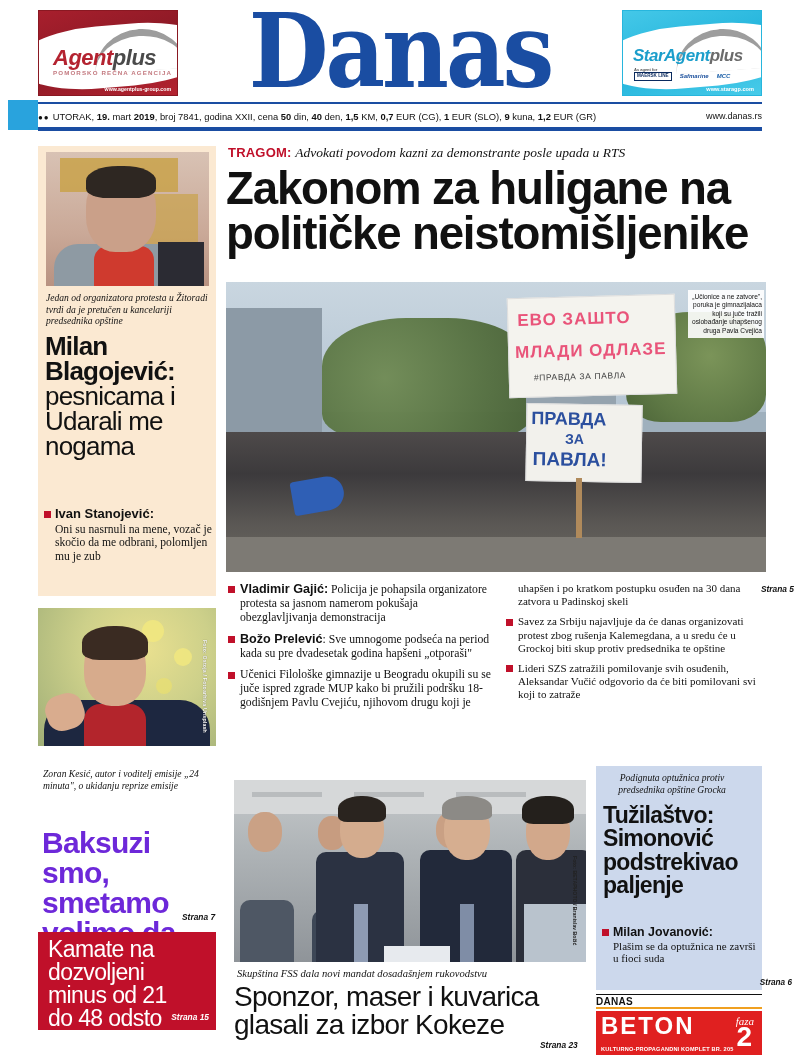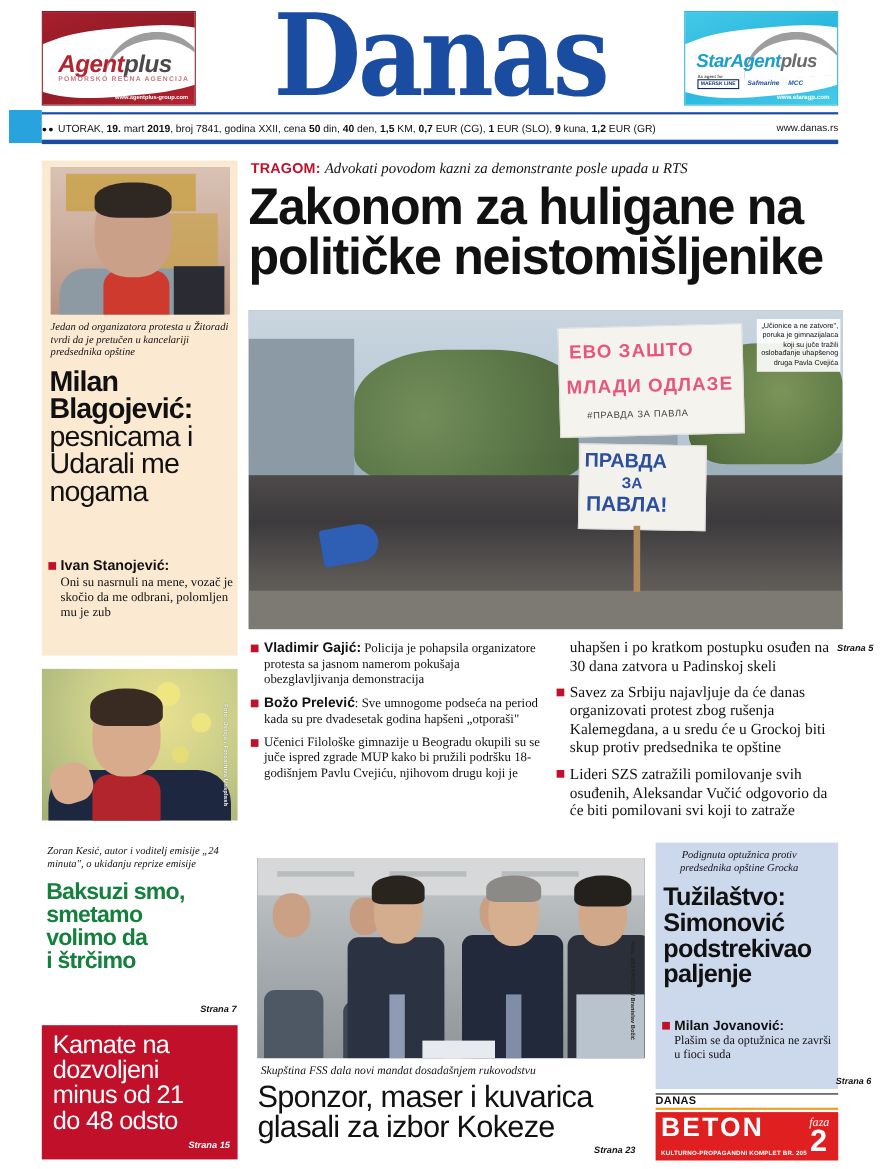--- a/index.html
+++ b/index.html
@@ -210,33 +210,33 @@
     font-family: "Liberation Sans Narrow","Liberation Sans", sans-serif;
     letter-spacing: .2px; text-shadow: 0 0 1px rgba(0,0,0,.6);
   }
 
   .cap-kesic {
     position: absolute; left: 43px; top: 768px; width: 172px;
     font-family: "Liberation Serif", serif; font-style: italic;
     font-size: 9.6px; line-height: 1.25; color: #111;
   }
   .head-kesic {
-    position: absolute; left: 42px; top: 800px; width: 178px;
-    font-family: "Liberation Sans Narrow","Liberation Sans", sans-serif;
-    font-weight: bold; font-size: 21px; line-height: 1.0; color: #15803d; letter-spacing: -0.7px;
+    position: absolute; left: 42px; top: 828px; width: 178px;
+    font-family: "Liberation Sans Narrow","Liberation Sans", sans-serif;
+    font-weight: bold; font-size: 30px; line-height: 1.0; color: #6d28d9; letter-spacing: -0.7px;
   }
   .strana-kesic {
     position: absolute; left: 182px; top: 912px;
     font-family: "Liberation Sans Narrow","Liberation Sans", sans-serif;
     font-weight: bold; font-style: italic; font-size: 8.4px; color: #111;
   }
 
   
   .redbox {
-    position: absolute; left: 38px; top: 932px; width: 178px; height: 122px;
+    position: absolute; left: 38px; top: 932px; width: 178px; height: 98px;
     background: #c0102a;
   }
   .redbox .txt {
     position: absolute; left: 10px; top: 6px; width: 164px;
     font-family: "Liberation Sans Narrow","Liberation Sans", sans-serif;
     font-size: 23px; line-height: 1.0; color: #ffffff; letter-spacing: -0.6px;
   }
   .redbox .strana {
     position: absolute; right: 7px; bottom: 8px;
     font-family: "Liberation Sans Narrow","Liberation Sans", sans-serif;
@@ -286,21 +286,21 @@
     font-size: 6.6px; line-height: 1.28; color: #111; text-align: right;
   }
 
   
   .col-bullets-1 {
     position: absolute; left: 228px; top: 582px; width: 268px;
     font-family: "Liberation Serif", serif; font-size: 11.7px; line-height: 1.2; color: #111;
   }
   .col-bullets-2 {
     position: absolute; left: 506px; top: 582px; width: 258px;
-    font-family: "Liberation Serif", serif; font-size: 14px; line-height: 1.2; color: #111;
+    font-family: "Liberation Serif", serif; font-size: 11px; line-height: 1.2; color: #111;
   }
   .bul { margin-bottom: 7px; padding-left: 12px; position: relative; }
   .bul .sq {
     position: absolute; left: 0; top: 3.5px; width: 7px; height: 7px; background: #c0102a;
   }
   .bul .nm {
     font-family: "Liberation Sans Narrow","Liberation Sans", sans-serif;
     font-weight: bold; font-size: 12.6px;
   }
   .cont { padding-left: 12px; margin-bottom: 7px; }

